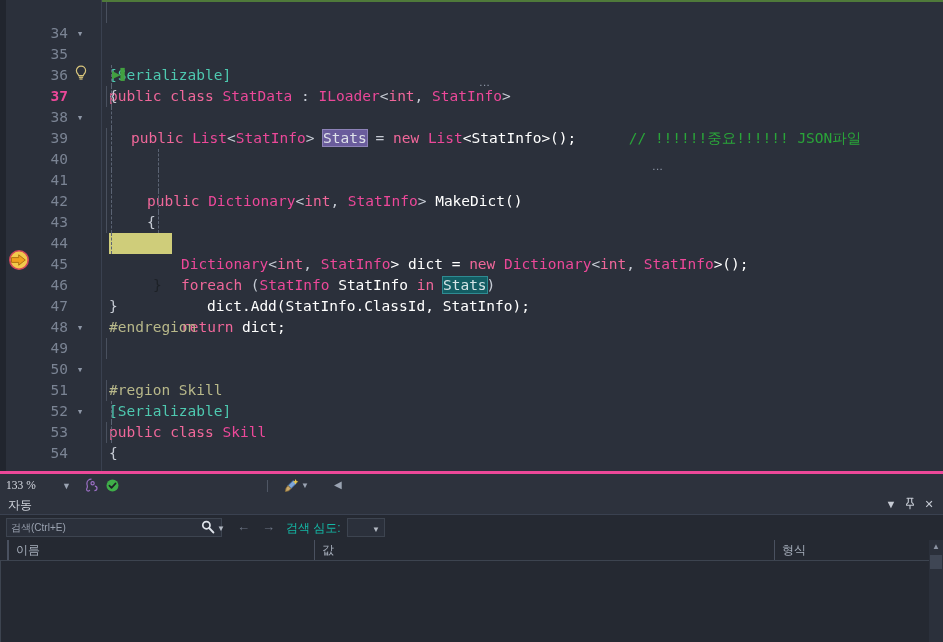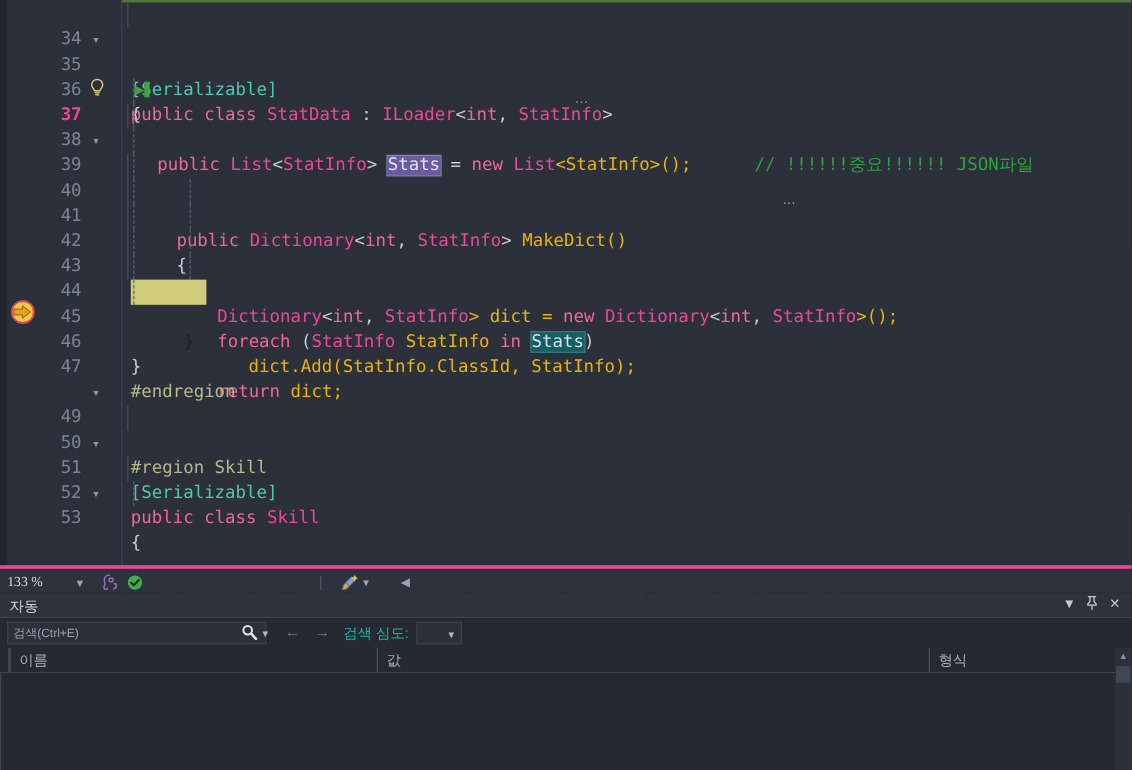--- a/index.html
+++ b/index.html
@@ -50,21 +50,21 @@
   .ctext {
     position: absolute; left: 101px; right: 0;
     padding-left: 8px;
     white-space: pre;
   }
 
   
   .kw   { color: #f0679a; }           
   .typ  { color: #ec4899; }           
   .cmt  { color: #2aa539; }           
-  .pln  { color: #eab308; }           
+  .pln  { color: #ffffff; }           
   .pre  { color: #b8b88a; }           
   .attr { color: #4ec9b0; }
   .punc { color: #c6cbd4; }
 
   .sel-box {
     background: #6a5c9c;
     color: #dfe2ea;
     outline: 1px solid #8d82b8;
   }
   .ref-box {
@@ -331,20 +331,23 @@
   <div class="code-line" style="top:254px">
     <span class="lnum">46</span>
     <span class="ctext"><span class="punc">}</span></span>
   </div>
 
   <div class="code-line" style="top:275px">
     <span class="lnum">47</span>
     <span class="ctext"><span class="pre">#endregion</span></span>
   </div>
 
+  <div class="code-line" style="top:296px">
+    <span class="lnum">48</span>
+  </div>
 
   <div class="code-line" style="top:317px">
     <span class="lnum">49</span>
     <span class="chev" style="top:0">▾</span>
     <span class="ctext"><span class="pre">#region</span><span class="pre"> Skill</span></span>
   </div>
 
   <div class="code-line" style="top:338px">
     <span class="lnum">50</span>
     <span class="guide" style="left:106px;top:0;height:21px"></span>
@@ -363,20 +366,26 @@
     <span class="ctext"><span class="punc">{</span></span>
   </div>
 
   <div class="code-line" style="top:401px">
     <span class="lnum">53</span>
     <span class="chev" style="top:0">▾</span>
     <span class="guide dashed" style="left:111px;top:0;height:21px"></span>
     <span class="ctext" style="padding-left:30px"><span class="cmt">// public or [SerializeField] 선언해야지 JSON에서 데이터 받아올 수 있음</span></span>
   </div>
 
+  <div class="code-line" style="top:422px">
+    <span class="lnum">54</span>
+    <span class="guide" style="left:106px;top:0;height:21px"></span>
+    <span class="guide dashed" style="left:111px;top:0;height:21px"></span>
+    
+  </div>
 
   <div id="bulb">
     <svg width="18" height="18" viewBox="0 0 18 18">
       <path d="M9 2.2c-2.6 0-4.6 2-4.6 4.5 0 1.7 1 2.8 1.7 3.6.4.5.6.9.6 1.3h4.6c0-.4.2-.8.6-1.3.7-.8 1.7-1.9 1.7-3.6 0-2.5-2-4.5-4.6-4.5z" fill="none" stroke="#d8c57c" stroke-width="1.2"></path>
       <rect x="6.9" y="12.6" width="4.2" height="1.3" fill="#d8c57c"></rect>
       <rect x="7.4" y="14.4" width="3.2" height="1.2" fill="#d8c57c"></rect>
     </svg>
   </div>
 
   <div id="runmark">▶▌</div>

